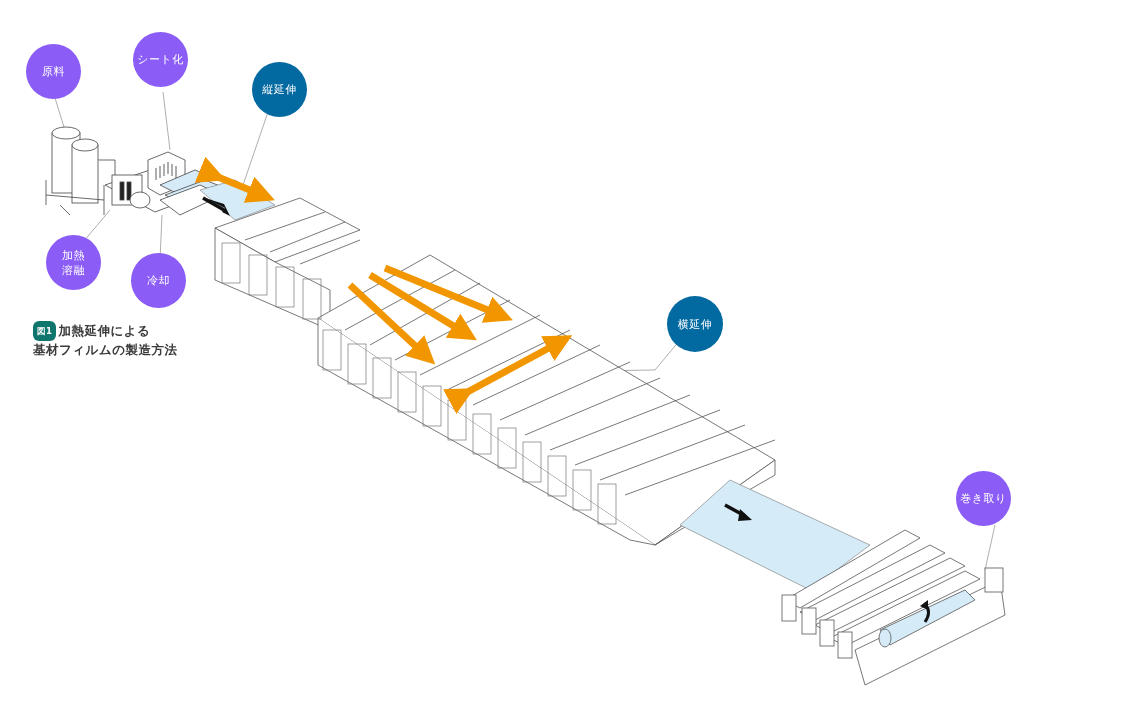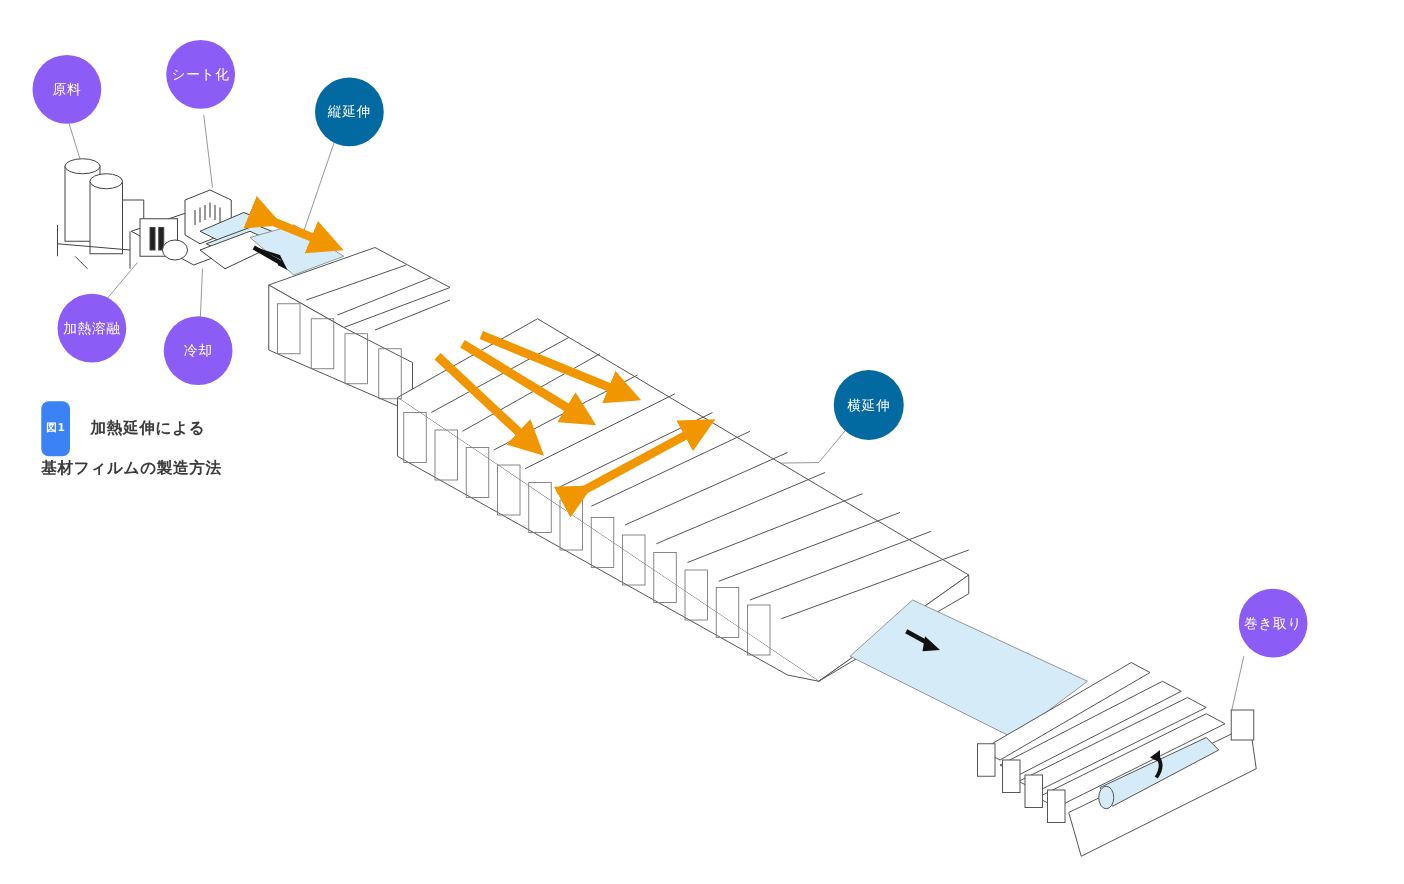--- a/index.html
+++ b/index.html
@@ -6,22 +6,22 @@
   body { width:1123px; height:707px; position:relative; overflow:hidden;
          font-family:"DejaVu Sans", sans-serif; }
   #stage { position:absolute; left:0; top:0; width:1123px; height:707px; }
   .bubble { position:absolute; border-radius:50%; display:flex; align-items:center;
             justify-content:center; text-align:center; color:#ffffff; font-size:11px;
             line-height:15px; letter-spacing:0.5px; }
   .bubble.dark { background:#8b5cf6; }
   .bubble.orange { background:#0369a1; }
   .caption { position:absolute; left:33px; top:321px; color:#3c3a3a;
              font-size:12.5px; font-weight:bold; line-height:18px; letter-spacing:0.5px; }
-  .fig-badge { display:inline-block; background:#3b82f6; color:#fff; font-size:8.5px;
-               padding:16px 4px; border-radius:6px; line-height:12px; margin-right:16px;
+  .fig-badge { display:inline-block; background:#0f766e; color:#fff; font-size:8.5px;
+               padding:4px 4px; border-radius:6px; line-height:12px; margin-right:2px;
                vertical-align:1px; }
 </style>
 </head>
 <body>
 
 <div id="stage">
 <svg width="1123" height="707" viewBox="0 0 1123 707">
   <defs>
     <marker id="ah" markerWidth="4" markerHeight="4" refX="2" refY="2" orient="auto">
       <path d="M0,0 L4,2 L0,4 z" fill="#f29600"></path>
@@ -149,30 +149,30 @@
 
 <div class="bubble dark" style="left:26px;top:44px;width:55px;height:55px;">
     <span>原料</span>
   </div>
 <div class="bubble dark" style="left:133px;top:32px;width:55px;height:55px;">
     <span>シート化</span>
   </div>
 <div class="bubble orange" style="left:252px;top:62px;width:55px;height:55px;">
     <span>縦延伸</span>
   </div>
-<div class="bubble dark" style="left:46px;top:235px;width:55px;height:55px;flex-direction:row;">
+<div class="bubble dark" style="left:46px;top:235px;width:55px;height:55px;flex-direction:column;">
   <span>加熱</span>
   <span>溶融</span>
 </div>
 <div class="bubble dark" style="left:131px;top:253px;width:55px;height:55px;align-items:center;">
     <span>冷却</span>
   </div>
 <div class="bubble orange" style="left:667px;top:296px;width:56px;height:56px;">
     <span>横延伸</span>
   </div>
-<div class="bubble dark" style="left:991px;top:471px;width:55px;height:55px;">
+<div class="bubble dark" style="left:956px;top:471px;width:55px;height:55px;">
     <span>巻き取り</span>
   </div>
 
 <div class="caption">
   <div><span class="fig-badge">図1</span><span>加熱延伸による</span></div>
   <div>基材フィルムの製造方法</div>
 </div>
 
 </body></html>

